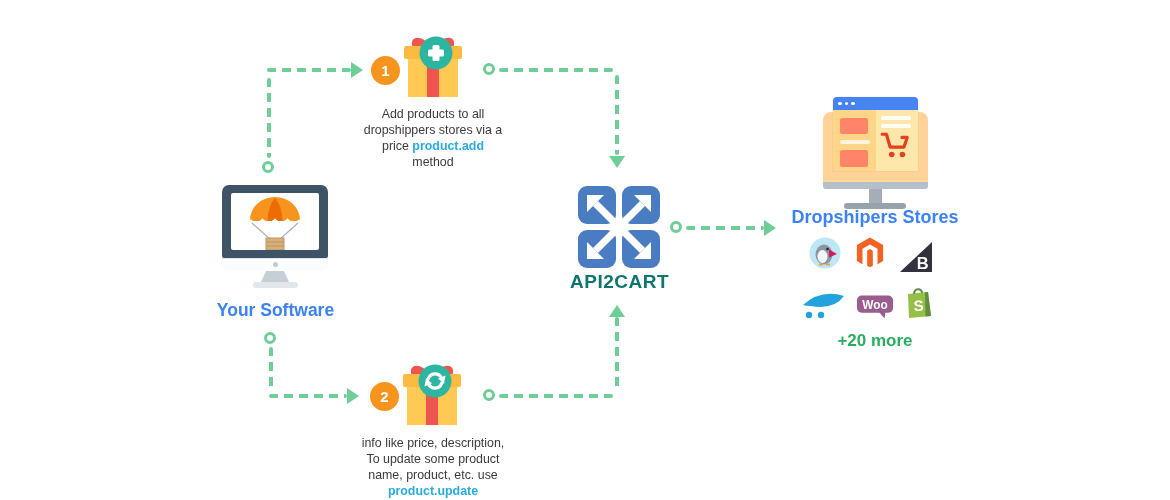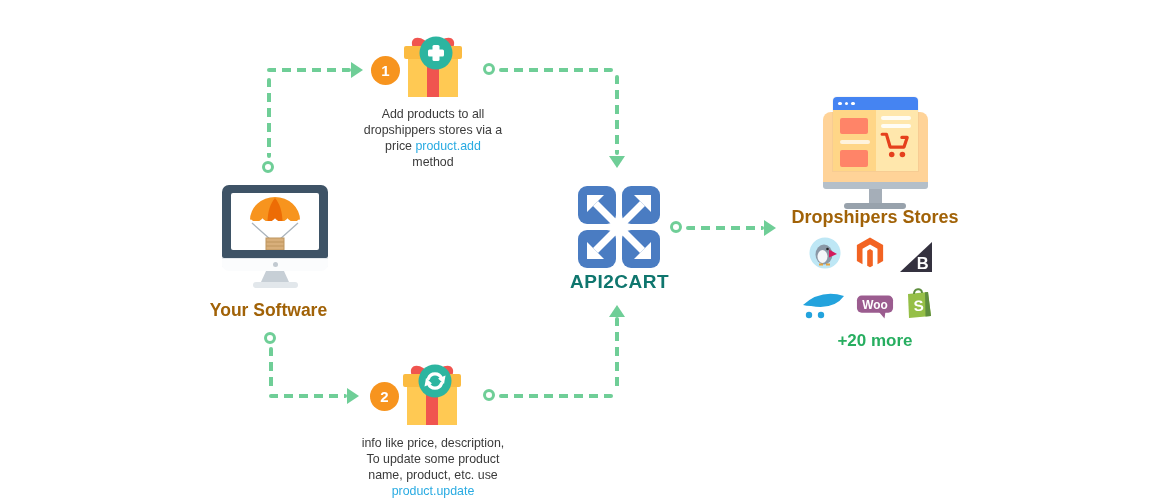--- a/index.html
+++ b/index.html
@@ -22,23 +22,23 @@
     border-right:8px solid transparent;border-top:12px solid var(--g);}
   .arr-u{position:absolute;width:0;height:0;border-left:8px solid transparent;
     border-right:8px solid transparent;border-bottom:12px solid var(--g);}
   
   .badge{position:absolute;width:29px;height:29px;border-radius:50%;background:#F7941E;
     color:#fff;font-weight:bold;font-size:15px;display:flex;align-items:center;
     justify-content:center;}
   
   .step-text{position:absolute;text-align:center;font-size:12.4px;line-height:1.3;
     color:#3B3B3B;}
-  .method{color:#29ABE2;font-weight:normal;}
-  
-  .node-label{position:absolute;text-align:center;font-weight:bold;color:#a16207;}
+  .method{color:#29ABE2;font-weight:bold;}
+  
+  .node-label{position:absolute;text-align:center;font-weight:bold;color:#3b82f6;}
   
   .mon-frame{position:absolute;left:222px;top:185px;width:106px;height:73px;
     background:#3E5366;border-radius:7px 7px 2px 2px;}
   .mon-screen{position:absolute;left:231px;top:193px;width:88px;height:57px;
     background:#fff;border-radius:2px;}
   .mon-chin{position:absolute;left:222px;top:258px;width:106px;height:13px;
     background:#FBFCFD;border-radius:0 0 7px 7px;box-shadow:inset 0 1px 0 #E4E9ED;}
   .mon-dot{position:absolute;left:273px;top:262px;width:5px;height:5px;
     background:#C2CAD1;border-radius:50%;}
   .mon-stand{position:absolute;left:261px;top:271px;width:28px;height:11px;
@@ -102,21 +102,21 @@
       <path d="M28 2 C 23 8 21 15 20.5 25 L35.5 25 C 35 15 33 8 28 2 Z" fill="#ED6C05"></path>
       <path d="M3 24 q 6.3 6 12.5 0 q 6.2 6 12.5 0 q 6.2 6 12.5 0 q 6.2 6 12.5 0" fill="none" stroke="#fff" stroke-width="2.4"></path>
       <path d="M5 27 L24 44 M51 27 L32 44" stroke="#AAB4BD" stroke-width="1.3"></path>
       <rect x="19" y="42" width="18" height="12" fill="#D8AF7B" stroke="#BE955F" stroke-width="1"></rect>
       <path d="M19 46 h18 M19 50 h18" stroke="#BE955F" stroke-width="1"></path>
     </svg>
     <div class="mon-chin"></div>
     <div class="mon-dot"></div>
     <div class="mon-stand"></div>
     <div class="mon-base"></div>
-    <div class="node-label" style="left:191px;top:300px;width:155px;font-size:17.5px;">Your Software</div>
+    <div class="node-label" style="left:198px;top:300px;width:155px;font-size:17.5px;">Your Software</div>
   </div>
 
   <div class="badge" style="left:371px;top:56px;">1</div>
   <svg class="abs" style="left:398px;top:28px;" width="70" height="72" viewBox="0 0 70 72">
     <path d="M34 20 C 24 4 8 8 16 22 C 20 27 28 25 34 20 Z" fill="#F0544F"></path>
     <path d="M36 20 C 46 4 62 8 54 22 C 50 27 42 25 36 20 Z" fill="#F0544F"></path>
     <path d="M34 22 L14 38 L24 42 L35 27 Z" fill="#E43F3F"></path>
     <path d="M36 22 L56 38 L46 42 L35 27 Z" fill="#E43F3F"></path>
     <rect x="6" y="18" width="58" height="13" rx="2" fill="#FBBB41"></rect>
     <rect x="10" y="31" width="50" height="38" fill="#FFC953"></rect>

